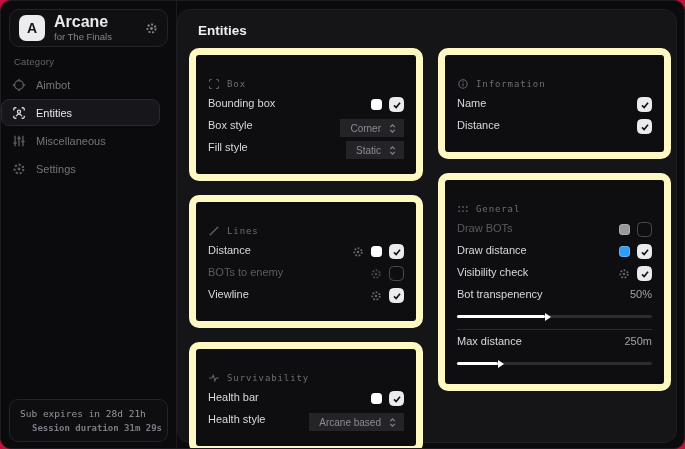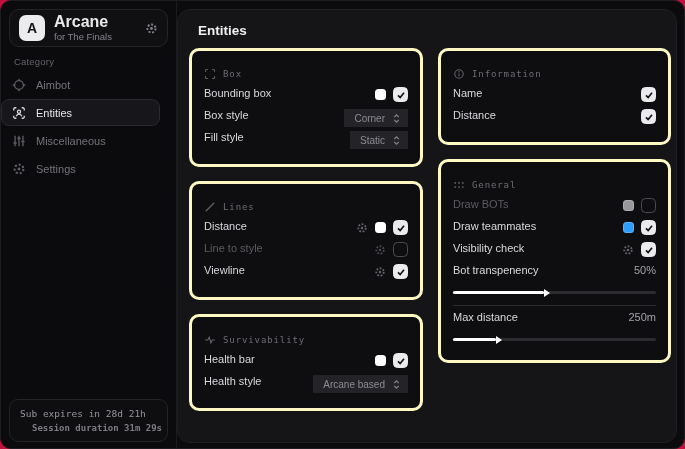--- a/index.html
+++ b/index.html
@@ -48,22 +48,22 @@
   
   .panel{
     position:absolute;left:176px;top:8px;right:7px;bottom:5px;
     background:#151518;border:1px solid #1f1f23;border-radius:13px;box-sizing:border-box;
   }
   .panel-title{position:absolute;left:20px;top:13px;font-size:13.5px;font-weight:700;color:#efeff1;}
   .col{position:absolute;top:38px;display:flex;flex-direction:column;gap:14px;}
   .col-left{left:11px;width:234px;}
   .col-right{left:260px;width:233px;}
   .card{
-    background:#0e0e11;border:3px solid #fef9c3;border-radius:10px;
-    padding:15px 12px 11px;box-sizing:border-box;
+    background:#0e0e11;border:7px solid #fef9c3;border-radius:10px;
+    padding:21px 12px 11px;box-sizing:border-box;
   }
   .card-hd{
     display:flex;align-items:center;gap:7px;height:16px;margin-bottom:5px;
     color:#6d6d75;font-family:"DejaVu Sans Mono","Liberation Mono",monospace;
     font-size:9px;letter-spacing:0.1em;
   }
   .card-hd .hico{color:#62626a;display:flex;}
   .row{display:flex;align-items:flex-start;height:22px;}
   .row .lbl{font-size:11px;color:#d9d9dd;flex:1;}
   .row.dim .lbl{color:#5b5b62;}
@@ -252,21 +252,21 @@
               </span>
             <span class="swatch" style="background: rgb(255, 255, 255);"></span>
             <span class="checkbox on">
                 <svg width="10" height="10" viewBox="0 0 12 12" fill="none" stroke="currentColor" stroke-width="2">
                   <polyline points="2.4,6.4 5,9 9.6,3.4"></polyline>
                 </svg>
               </span>
           </span>
         </div>
         <div class="row dim">
-          <span class="lbl">Line to style</span>
+          <span class="lbl">BOTs to enemy</span>
           <span class="ctrls">
             <span class="rico">
                 <svg width="12" height="12" viewBox="0 0 16 16">
                   <circle cx="8" cy="8" r="5" fill="none" stroke="currentColor" stroke-width="2.4" stroke-dasharray="2.4 2.1"></circle>
                   <circle cx="8" cy="8" r="1.7" fill="currentColor"></circle>
                 </svg>
               </span>
             <span class="checkbox"></span>
           </span>
         </div>
@@ -373,21 +373,21 @@
           <span>General</span>
         </div>
         <div class="row dim">
           <span class="lbl">Draw BOTs</span>
           <span class="ctrls">
             <span class="swatch" style="background: rgb(151, 151, 157);"></span>
             <span class="checkbox"></span>
           </span>
         </div>
         <div class="row">
-          <span class="lbl">Draw teammates</span>
+          <span class="lbl">Draw distance</span>
           <span class="ctrls">
             <span class="swatch" style="background: rgb(47, 157, 245);"></span>
             <span class="checkbox on">
                 <svg width="10" height="10" viewBox="0 0 12 12" fill="none" stroke="currentColor" stroke-width="2">
                   <polyline points="2.4,6.4 5,9 9.6,3.4"></polyline>
                 </svg>
               </span>
           </span>
         </div>
         <div class="row">

